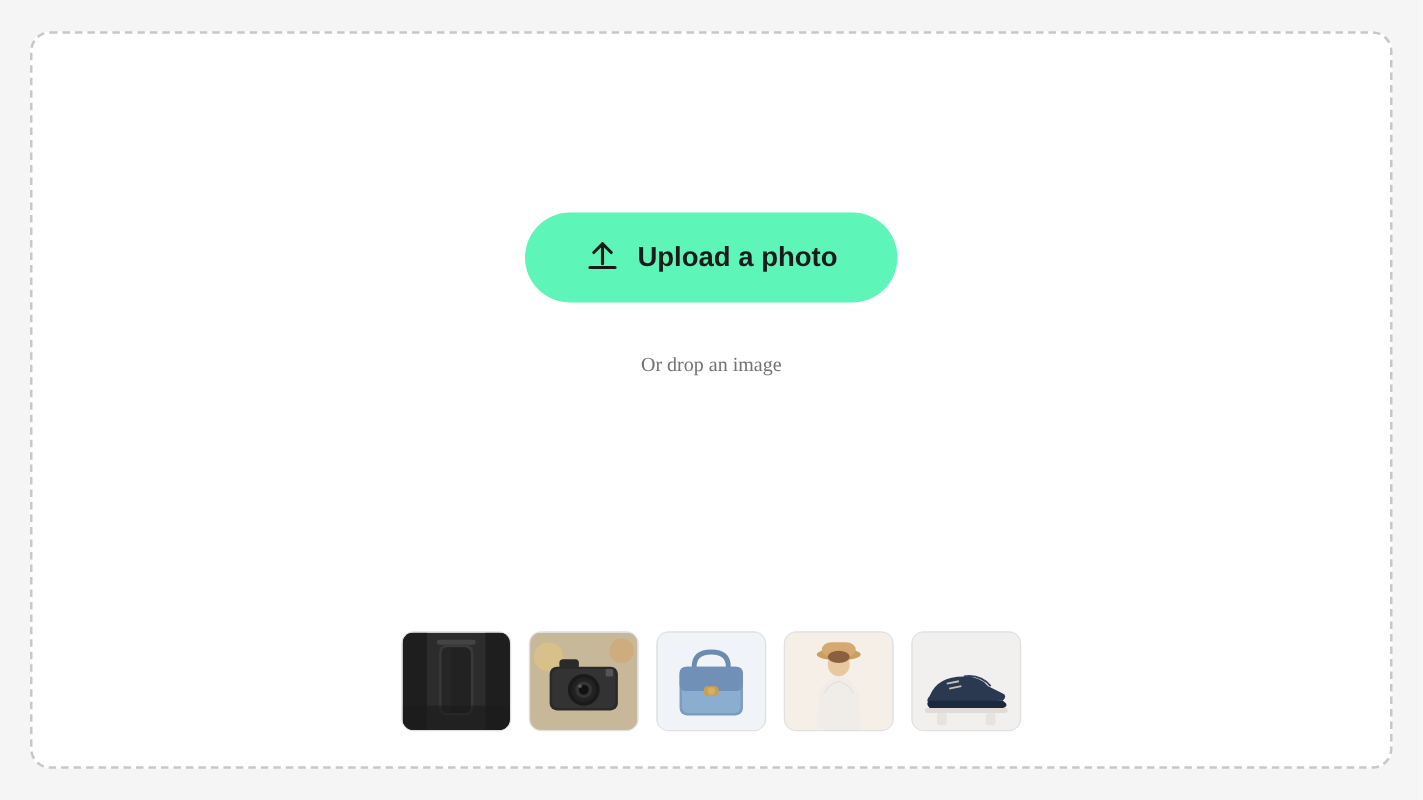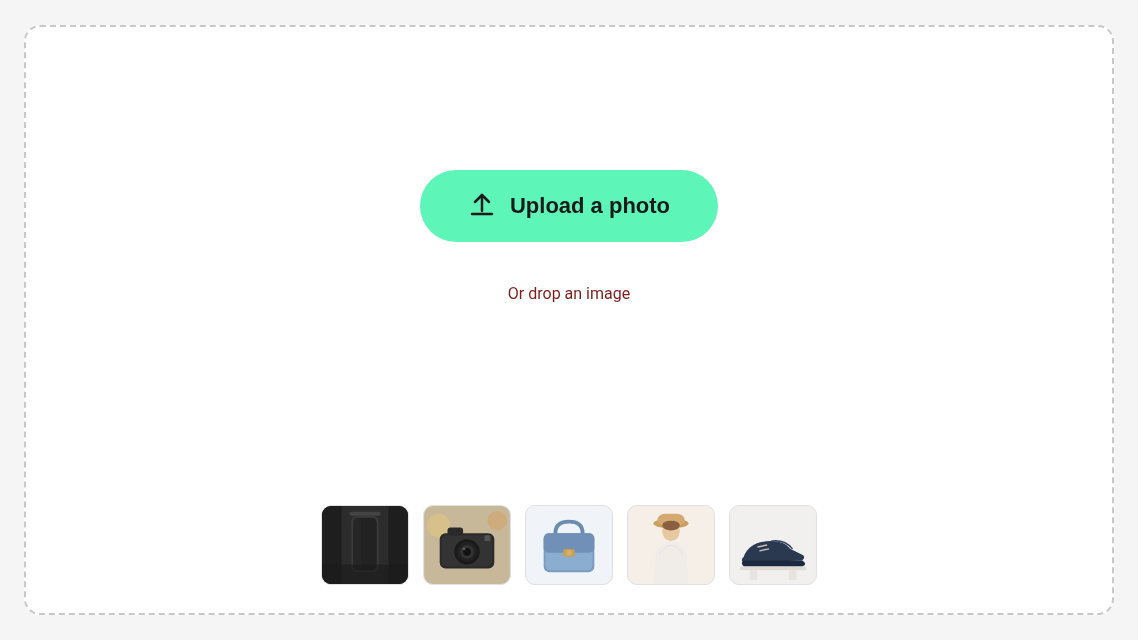--- a/index.html
+++ b/index.html
@@ -63,22 +63,23 @@
       justify-content: center;
     }
 
     .upload-icon svg {
       width: 28px;
       height: 28px;
     }
 
     .drop-text {
       font-size: 16px;
-      color: #7f1d1d;
+      color: #737373;
       margin-top: 20px;
+      font-family: Liberation Serif, serif;
     }
 
     .divider-section {
       width: 100%;
       display: flex;
       flex-direction: column;
       align-items: center;
       padding-bottom: 28px;
     }
 

